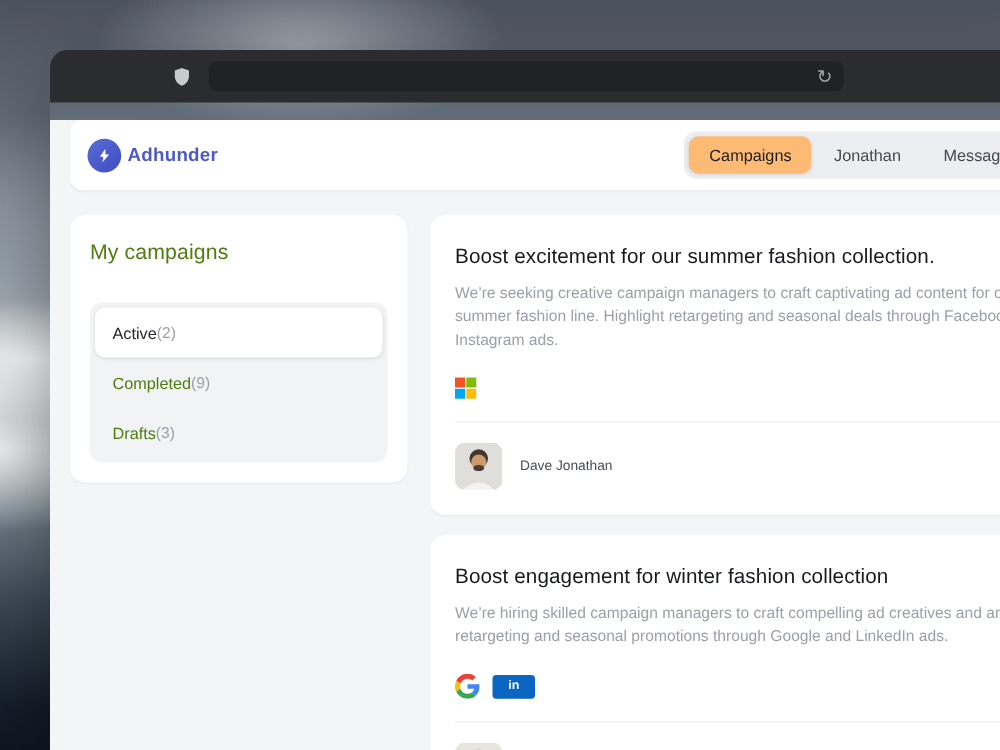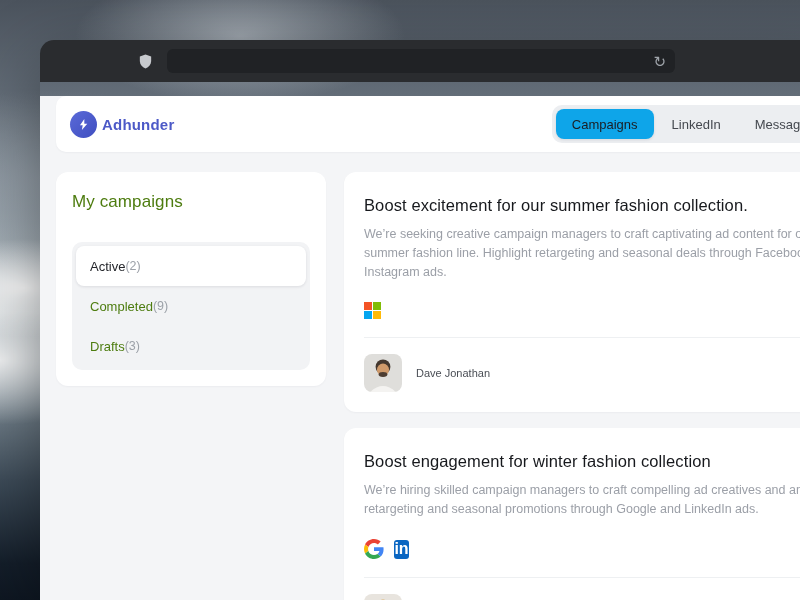--- a/index.html
+++ b/index.html
@@ -58,21 +58,21 @@
   .tabs {
     background: #eceef1; border-radius: 10px; padding: 4px;
     display: flex; align-items: center; gap: 2px;
   }
   .tab {
     border: none; background: transparent; height: 30px; padding: 0 16px;
     font-family: inherit; font-size: 13px; color: #44484f; border-radius: 8px;
     cursor: pointer; white-space: nowrap;
   }
   .tab.active {
-    background: #0ea5e9; color: #1b1d22; font-weight: 500;
+    background: #fdba74; color: #1b1d22; font-weight: 500;
     box-shadow: 0 1px 3px rgba(16,24,40,.10);
   }
 
   .content { display: flex; gap: 18px; padding: 20px 0 0 16px; align-items: flex-start; }
 
   
   .sidebar {
     width: 270px; flex: 0 0 auto; background: #ffffff; border-radius: 12px;
     padding: 18px 16px 16px; box-shadow: 0 1px 2px rgba(16,24,40,.04);
   }
@@ -103,22 +103,22 @@
   .card .desc {
     font-size: 12.5px; line-height: 19px; color: #9b9fa7; margin-bottom: 20px;
   }
   .platforms { display: flex; align-items: center; gap: 10px; margin-bottom: 18px; }
   .ms-logo { width: 17px; height: 17px; display: grid; grid-template-columns: 1fr 1fr; gap: 1.5px; }
   .ms-logo i { display: block; }
   .ms-r { background: #f35325; } .ms-g { background: #81bc06; }
   .ms-b { background: #05a6f0; } .ms-y { background: #ffba08; }
   .g-logo { width: 20px; height: 20px; display: block; }
   .li-logo {
-    width: 15px; height: 19px; border-radius: 3px; background: #0a66c2;
-    color: #fff; font-size: 16px; font-weight: 700; display: grid; place-items: center;
+    width: 34px; height: 19px; border-radius: 3px; background: #0a66c2;
+    color: #fff; font-size: 10px; font-weight: 700; display: grid; place-items: center;
     padding-bottom: 2px;
   }
   .divider { border: none; border-top: 1px solid #eef0f2; margin: 0 0 16px; }
   .owner { display: flex; align-items: center; gap: 14px; }
   .avatar { width: 38px; height: 38px; border-radius: 8px; overflow: hidden; flex: 0 0 auto; }
   .avatar svg { display: block; width: 100%; height: 100%; }
   .owner-name { font-size: 11px; color: #4a4e55; }
 </style>
 </head>
 <body>
@@ -144,21 +144,21 @@
       <div class="logo">
         <span class="logo-mark">
           <svg viewBox="0 0 24 24" width="13" height="13">
               <path d="M13.5 2 L5.5 13.5 h5 L9 22 L19 10.5 h-5.5 Z" fill="#ffffff"></path>
             </svg>
         </span>
         <span class="logo-text">Adhunder</span>
       </div>
       <nav class="tabs">
         <button class="tab active">Campaigns</button>
-        <button class="tab">LinkedIn</button>
+        <button class="tab">Jonathan</button>
         <button class="tab">Messages</button>
       </nav>
     </header>
 
     <div class="content">
 
       <aside class="sidebar">
         <h2>My campaigns</h2>
         <div class="filter-group">
           <div class="filter active">

